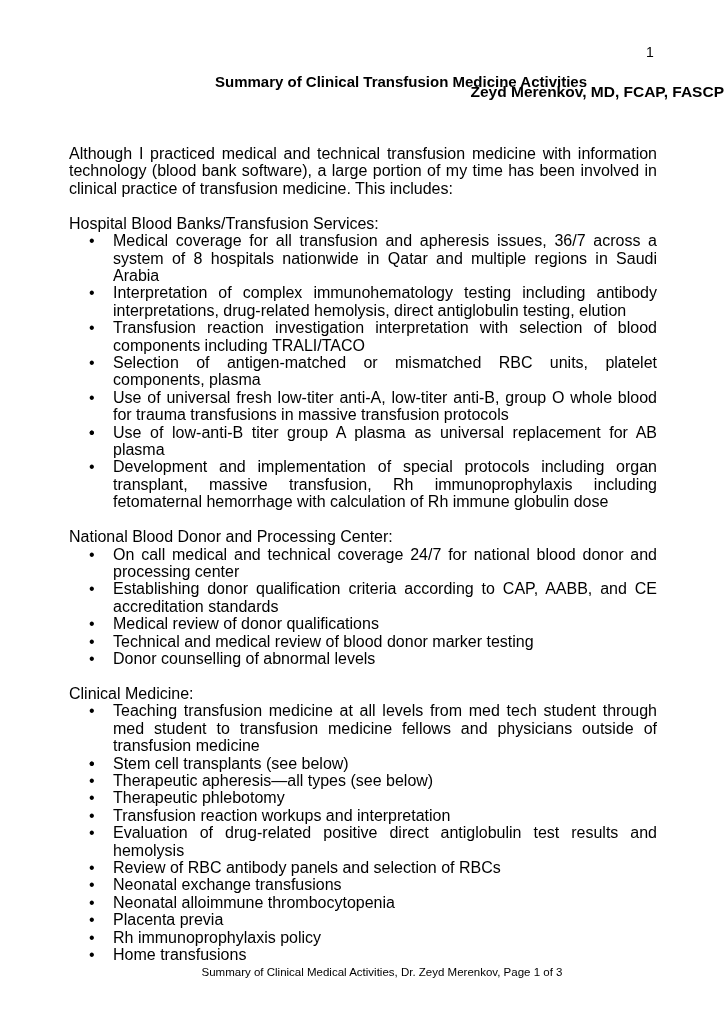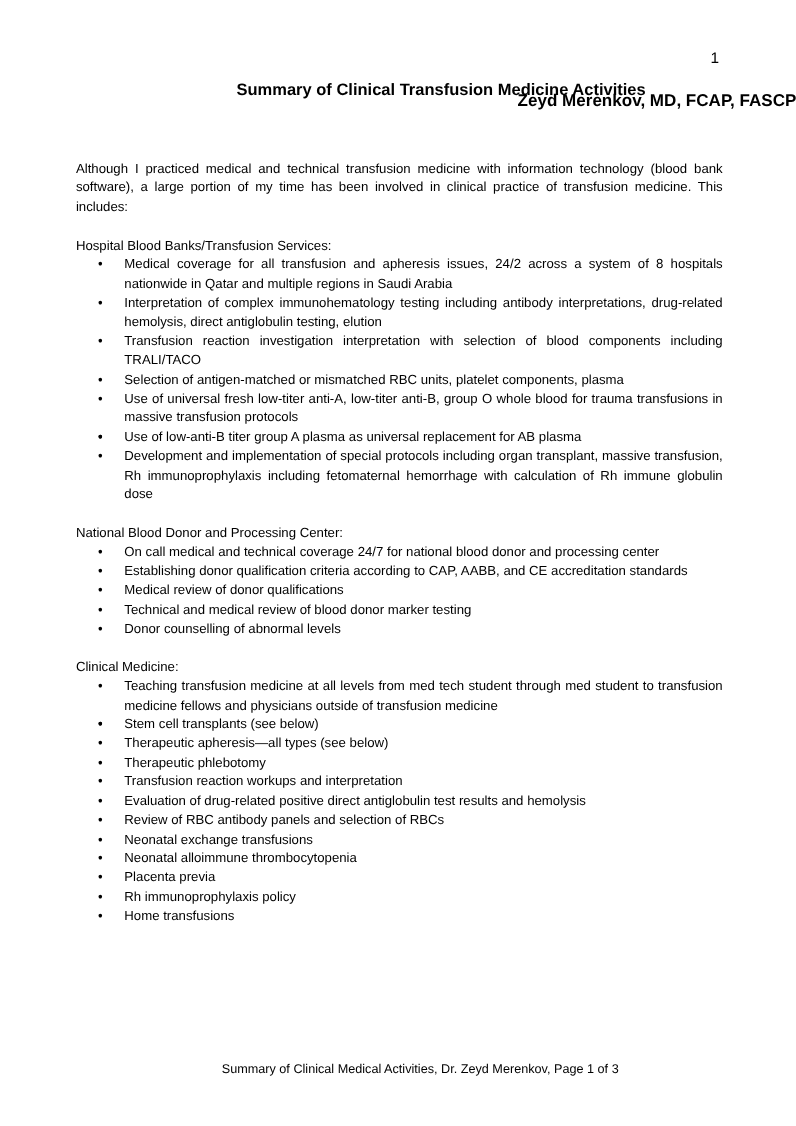--- a/index.html
+++ b/index.html
@@ -4,21 +4,21 @@
 <style>
   html, body { margin: 0; padding: 0; background: #ffffff; }
   body { width: 724px; height: 1024px; position: relative; overflow: hidden;
          font-family: "Liberation Sans", sans-serif; color: #000; }
   .page-num { position: absolute; top: 44px; left: 646px; font-size: 14px; }
   .title { position: absolute; top: 71px; left: 0; width: 724px; text-align: center;
            font-weight: bold; font-size: 15px; line-height: 22px; margin-left: 39px; }
   .subtitle { position: absolute; top: 83px; left: 0; width: 724px; text-align: right;
               font-weight: bold; font-size: 15.5px; line-height: 18px; }
   .content { position: absolute; top: 145px; left: 69px; width: 588px;
-             font-size: 12px; line-height: 17.4px; }
+             font-size: 16px; line-height: 17.4px; }
   .intro { text-align: justify; margin: 0; }
   .section-heading { font-weight: normal; margin: 17.5px 0 0 0; }
   ul { list-style: none; margin: 0; padding: 0; }
   li { position: relative; padding-left: 44px; text-align: justify; }
   li .bullet { position: absolute; left: 20px; top: 0; }
   .footer { position: absolute; top: 966px; left: 0; width: 724px; text-align: center;
             font-size: 11.5px; padding-left: 20px; }
 </style>
 </head>
 <body>
@@ -26,21 +26,21 @@
 <div class="page-num">1</div>
 <div class="title">Summary of Clinical Transfusion Medicine Activities</div>
 <div class="subtitle">Zeyd Merenkov, MD, FCAP, FASCP</div>
 
 <div class="content">
   <p class="intro">Although I practiced medical and technical transfusion medicine with information technology (blood bank software), a large portion of my time has been involved in clinical practice of transfusion medicine.  This includes:</p>
 
   <div>
     <div class="section-heading">Hospital Blood Banks/Transfusion Services:</div>
     <ul>
-      <li><span class="bullet">•</span><span>Medical coverage for all transfusion and apheresis issues, 24/2 across a system of 8 hospitals nationwide in Qatar and multiple regions in Saudi Arabia</span></li>
+      <li><span class="bullet">•</span><span>Medical coverage for all transfusion and apheresis issues, 36/7 across a system of 8 hospitals nationwide in Qatar and multiple regions in Saudi Arabia</span></li>
       <li><span class="bullet">•</span><span>Interpretation of complex immunohematology testing including antibody interpretations, drug-related hemolysis, direct antiglobulin testing, elution</span></li>
       <li><span class="bullet">•</span><span>Transfusion reaction investigation interpretation with selection of blood components including TRALI/TACO</span></li>
       <li><span class="bullet">•</span><span>Selection of antigen-matched or mismatched RBC units, platelet components, plasma</span></li>
       <li><span class="bullet">•</span><span>Use of universal fresh low-titer anti-A, low-titer anti-B, group O whole blood for trauma transfusions in massive transfusion protocols</span></li>
       <li><span class="bullet">•</span></li>
       <li><span class="bullet">•</span><span>Use of low-anti-B titer group A plasma as universal replacement for AB plasma</span></li>
       <li><span class="bullet">•</span><span>Development and implementation of special protocols including organ transplant, massive transfusion, Rh immunoprophylaxis including fetomaternal hemorrhage with calculation of Rh immune globulin dose</span></li>
     </ul>
   </div>
 

